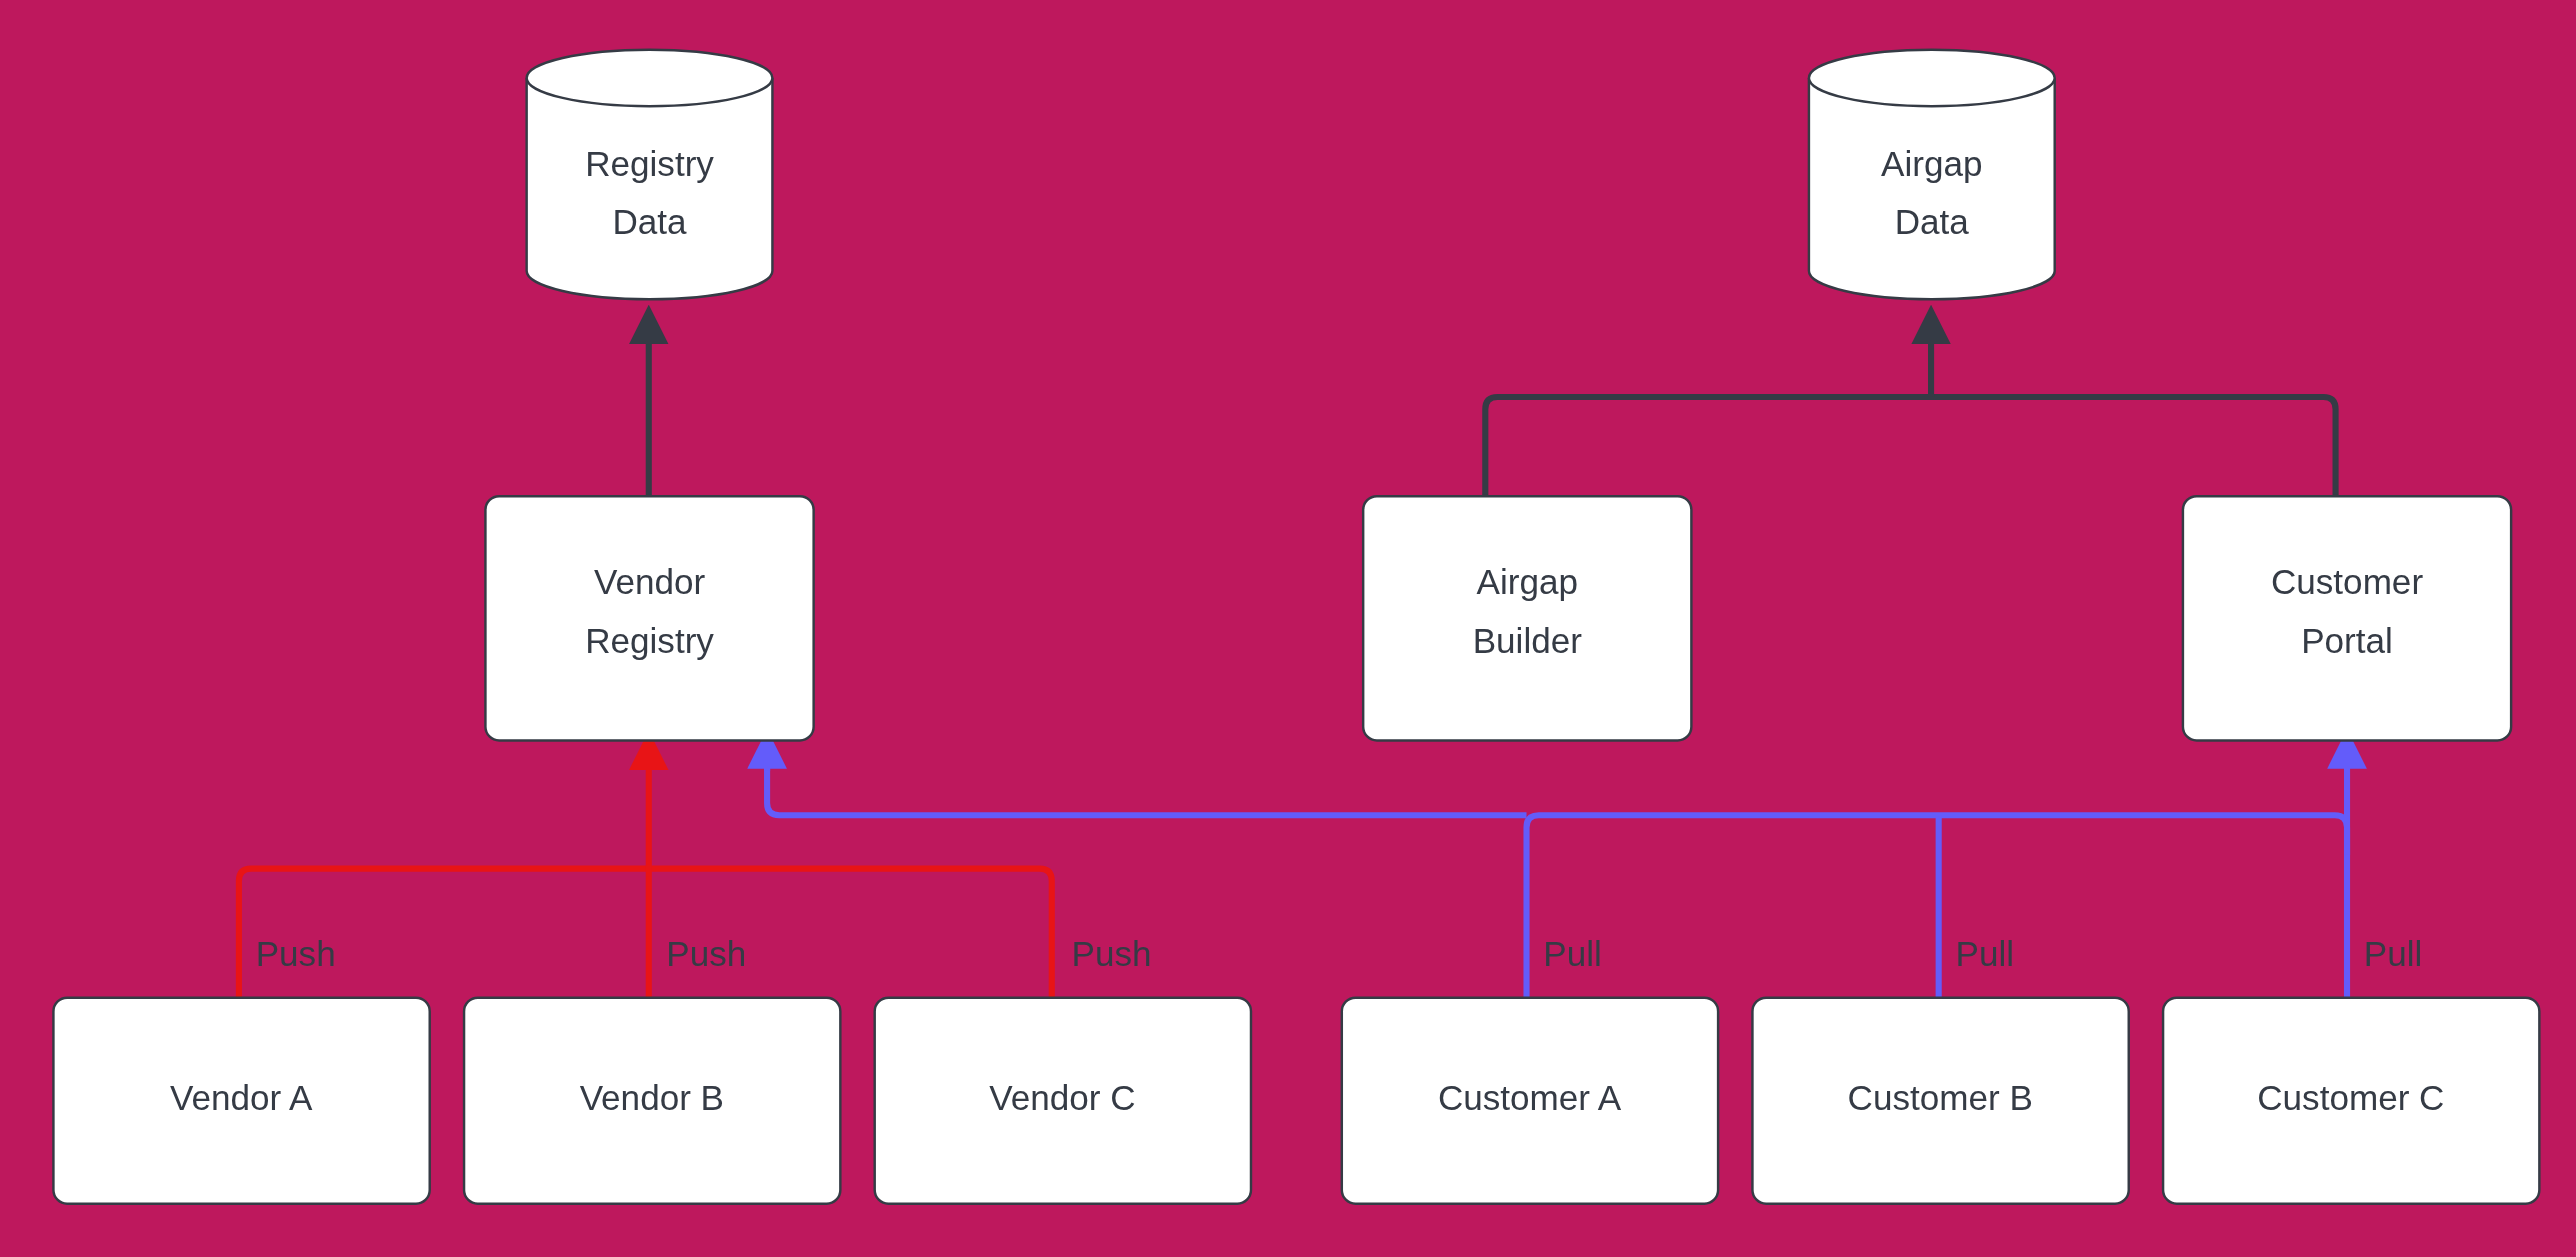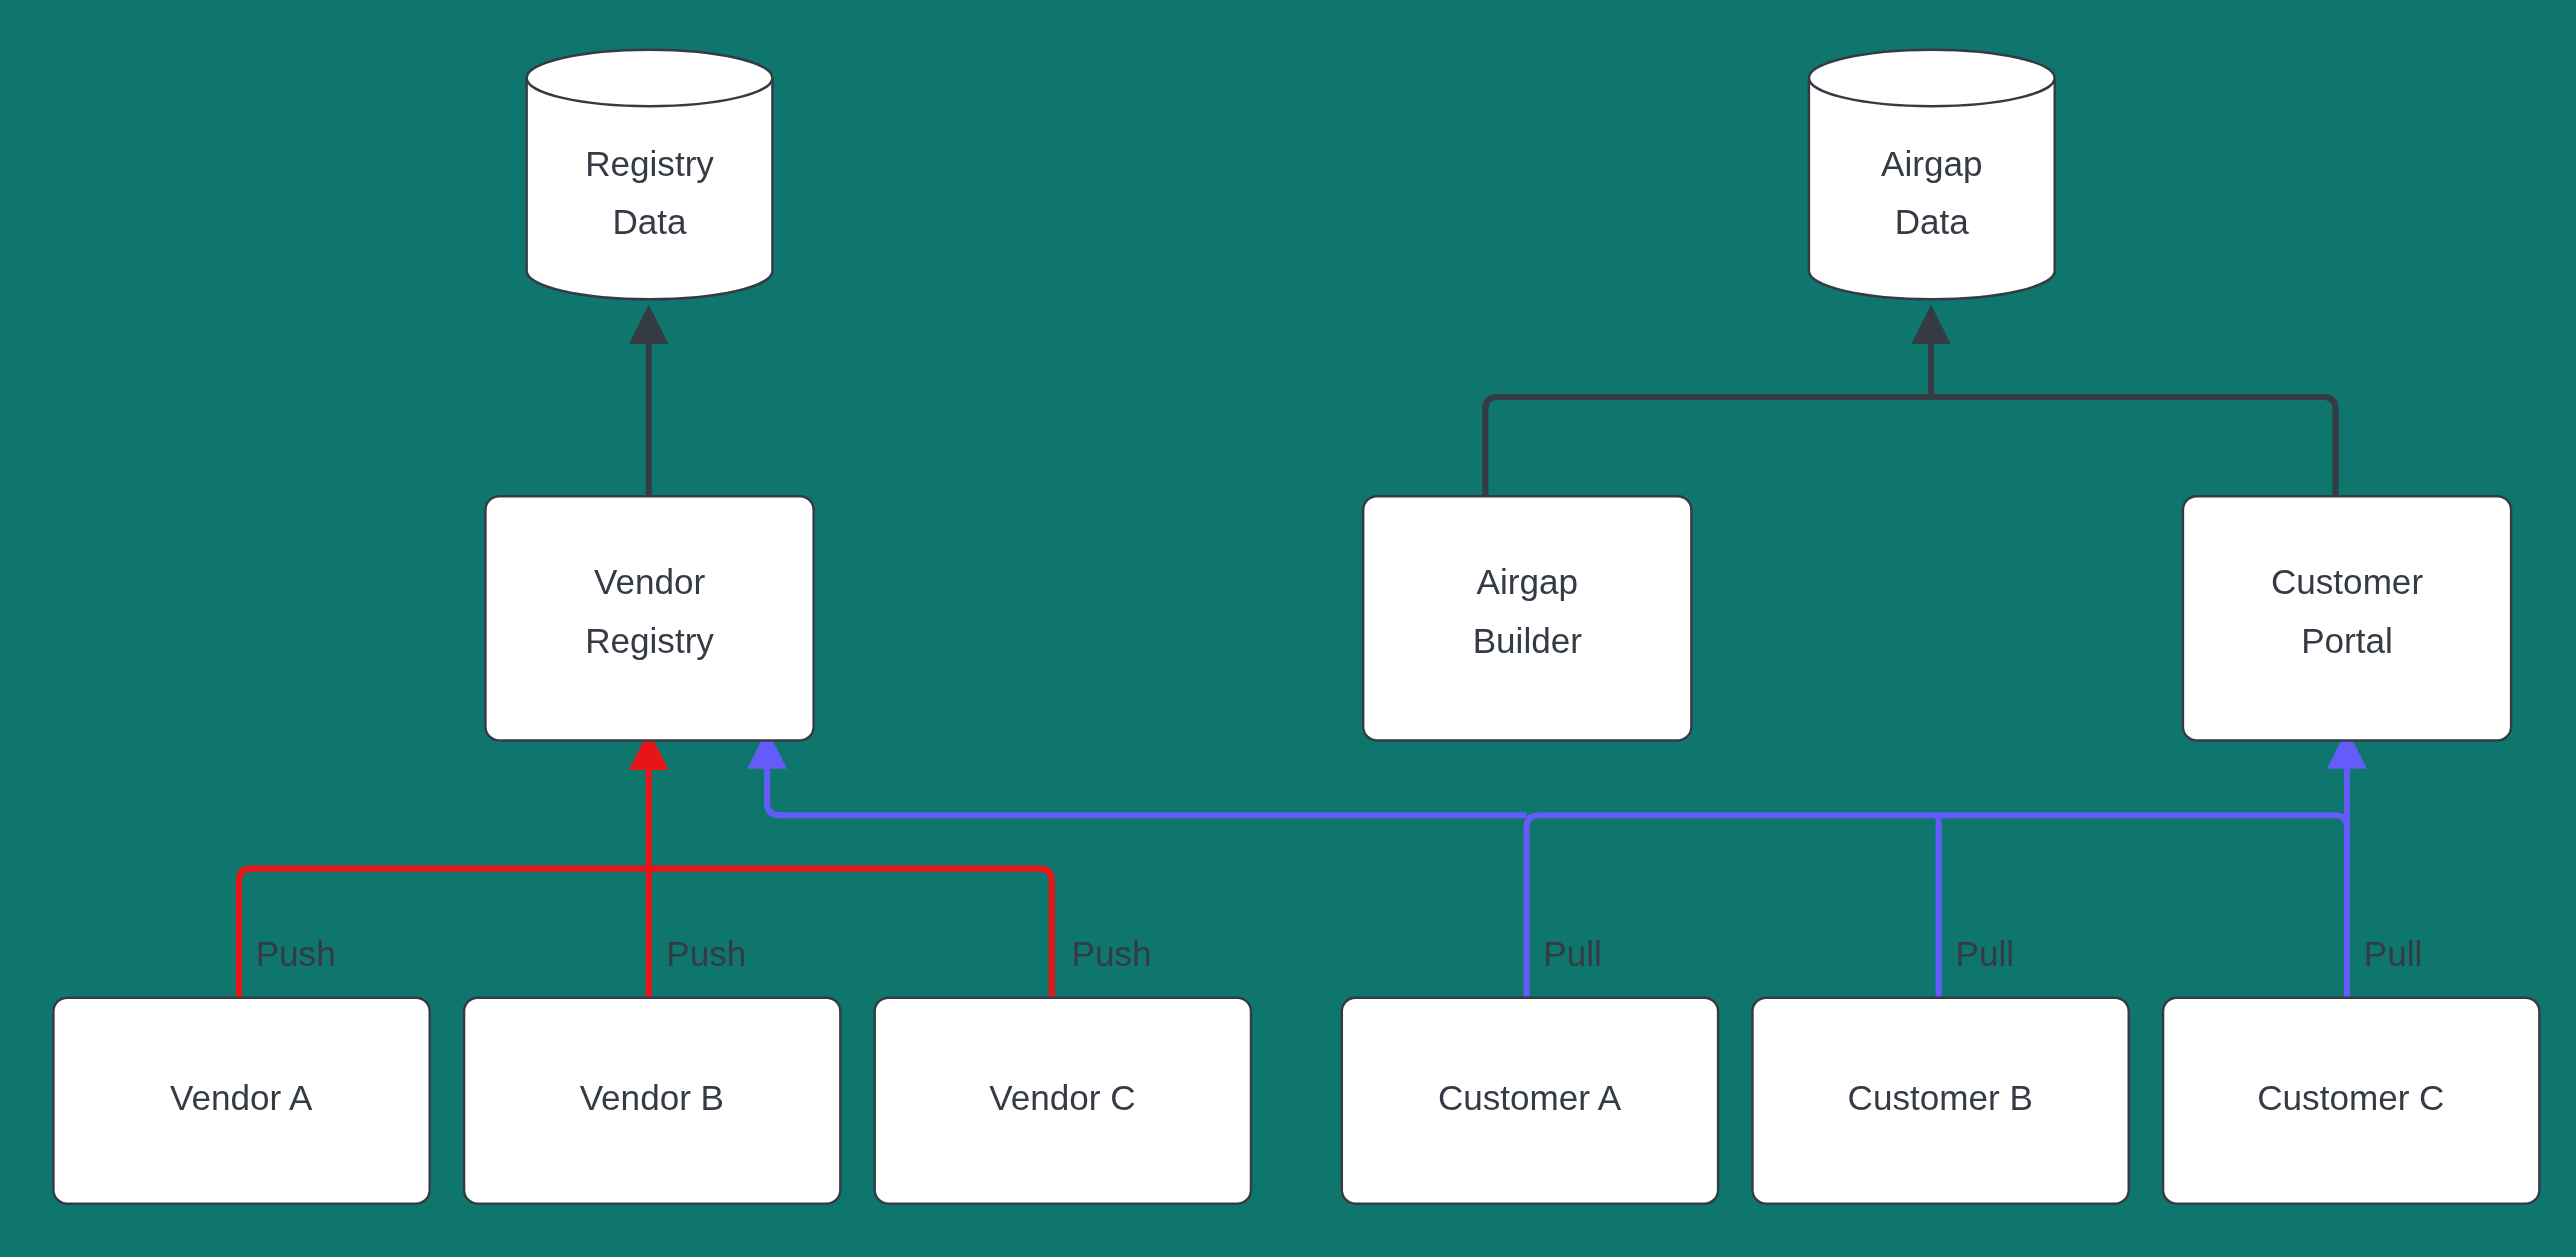--- a/index.html
+++ b/index.html
@@ -10,21 +10,21 @@
   body {
     width: 2576px;
     height: 1258px;
     overflow: hidden;
     font-family: "Liberation Sans", sans-serif;
   }
   #diagram-root {
     position: relative;
     width: 2576px;
     height: 1258px;
-    background: #0f766e;
+    background: #be185d;
   }
   svg.flow {
     display: block;
     width: 2576px;
     height: 1258px;
   }
   .node-shape {
     fill: #ffffff;
     stroke: #353b45;
     stroke-width: 3.2;

